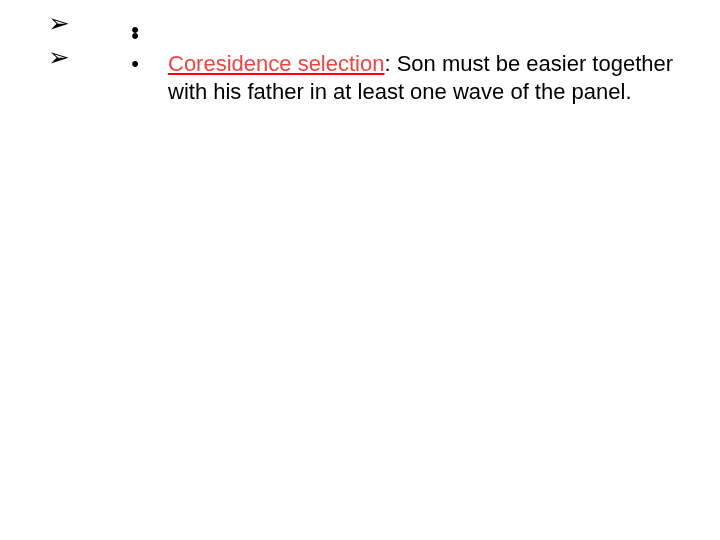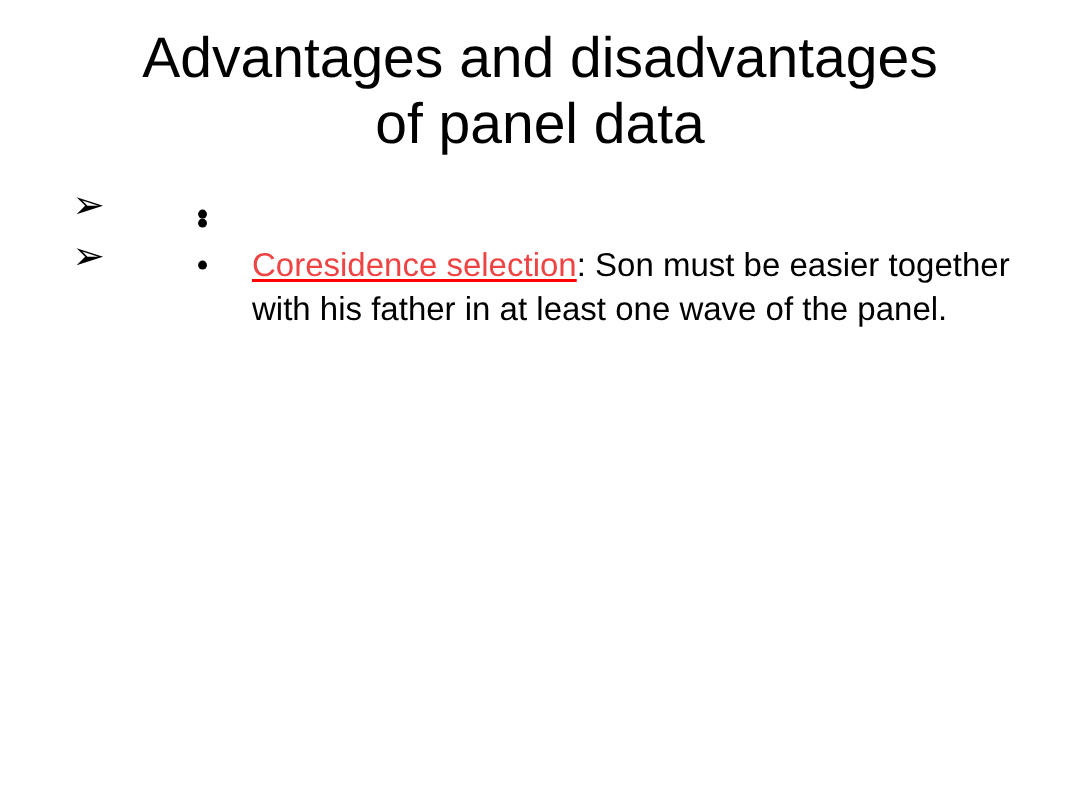--- a/index.html
+++ b/index.html
@@ -58,24 +58,20 @@
   }
   .arrow-glyph {
     font-family: Arial, sans-serif;
   }
 </style>
 </head>
 <body>
 
 <div class="slide">
 
-  <div class="title">
-    <span>Advantages and disadvantages</span><br>
-    <span>of panel data</span>
-  </div>
 
   <div class="section">
     <span class="arrow arrow-glyph">➢</span>
   </div>
   <div class="bullets">
     <div class="bullet">
       <span class="dot">•</span>
     </div>
     <div class="bullet">
       <span class="dot">•</span>

